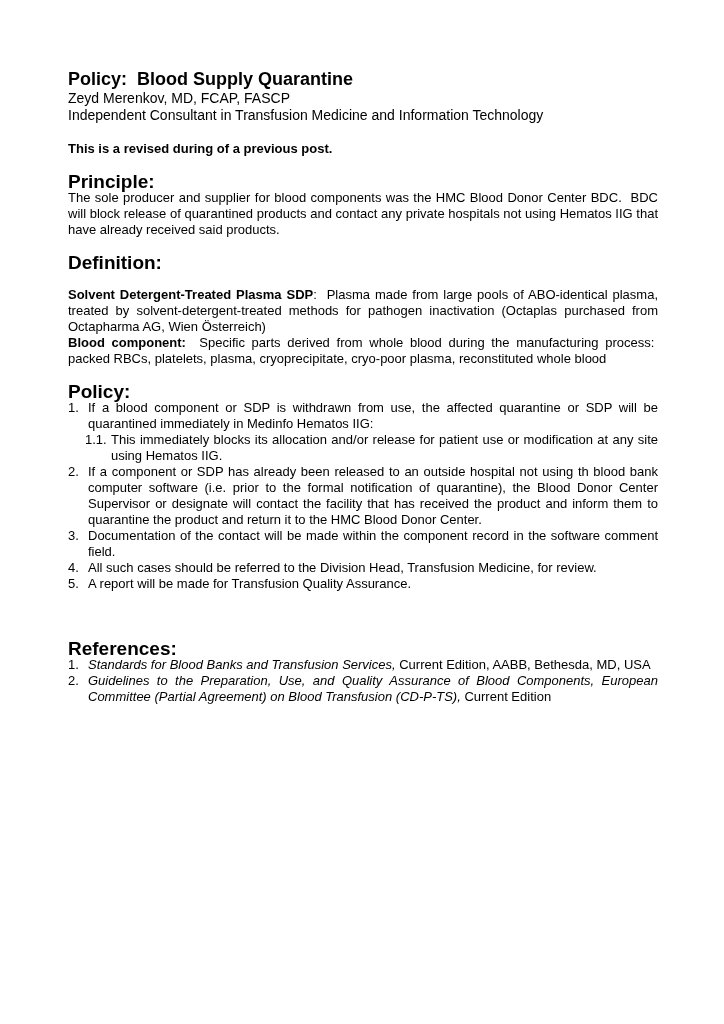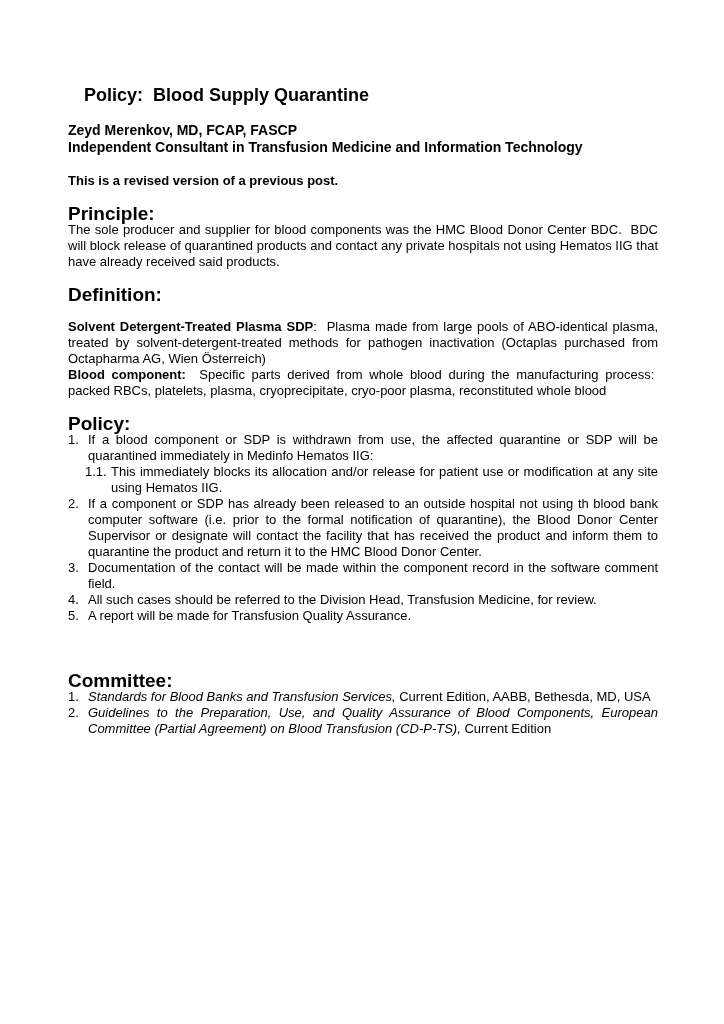--- a/index.html
+++ b/index.html
@@ -20,26 +20,26 @@
     left: 68px;
     top: 68px;
     width: 590px;
     font-size: 13px;
     line-height: 16px;
   }
   .doc-title {
     font-size: 18px;
     line-height: 22px;
     font-weight: bold;
-    margin: 16px;
+    margin: 0;
   }
   .byline {
     font-size: 14px;
     line-height: 17px;
-    font-weight: bold;
+    font-weight: normal;
     margin: 0;
   }
   .note {
     font-weight: bold;
     margin: 17px 0 0 0;
   }
   .sec-heading {
     font-size: 19px;
     line-height: 16px;
     font-weight: bold;
@@ -77,21 +77,21 @@
 </style>
 </head>
 <body>
 
 <div class="page">
 
   <h1 class="doc-title">Policy:&nbsp; Blood Supply Quarantine</h1>
   <div class="byline">Zeyd Merenkov, MD, FCAP, FASCP</div>
   <div class="byline">Independent Consultant in Transfusion Medicine and Information Technology</div>
 
-  <p class="note">This is a revised version of a previous post.</p>
+  <p class="note">This is a revised during of a previous post.</p>
 
   <h2 class="sec-heading">Principle:</h2>
   <p class="body">The sole producer and supplier for blood components was the HMC Blood Donor Center BDC.&nbsp; BDC will block release of quarantined products and contact any private hospitals not using Hematos IIG that have already received said products.</p>
 
   <h2 class="sec-heading">Definition:</h2>
   <p class="body spaced"><span class="term-label">Solvent Detergent-Treated Plasma SDP</span><span>:&nbsp; Plasma made from large pools of ABO-identical plasma, treated by solvent-detergent-treated methods for pathogen inactivation (Octaplas purchased from Octapharma AG, Wien Österreich)</span></p>
 
   <p class="body"><span class="term-label">Blood component:</span><span>&nbsp; Specific parts derived from whole blood during the manufacturing process:&nbsp; packed RBCs, platelets, plasma, cryoprecipitate, cryo-poor plasma, reconstituted whole blood</span></p>
 
   <h2 class="sec-heading">Policy:</h2>
@@ -121,21 +121,21 @@
       <div class="li-text">All such cases should be referred to the Division Head, Transfusion Medicine, for review.</div>
     </div>
 
     <div class="li">
       <span class="num">5.</span>
       <div class="li-text">A report will be made for Transfusion Quality Assurance.</div>
     </div>
 
   </div>
 
-  <h2 class="sec-heading refs-gap">Committee:</h2>
+  <h2 class="sec-heading refs-gap">References:</h2>
   <div class="list">
 
     <div class="li">
       <span class="num">1.</span>
       <div class="li-text"><span class="ref-title">Standards for Blood Banks and Transfusion Services,</span><span> Current Edition, AABB, Bethesda, MD, USA</span></div>
     </div>
 
     <div class="li">
       <span class="num">2.</span>
       <div class="li-text"><span class="ref-title">Guidelines to the Preparation, Use, and Quality Assurance of Blood Components, European Committee (Partial Agreement) on Blood Transfusion (CD-P-TS),</span><span> Current Edition</span></div>

